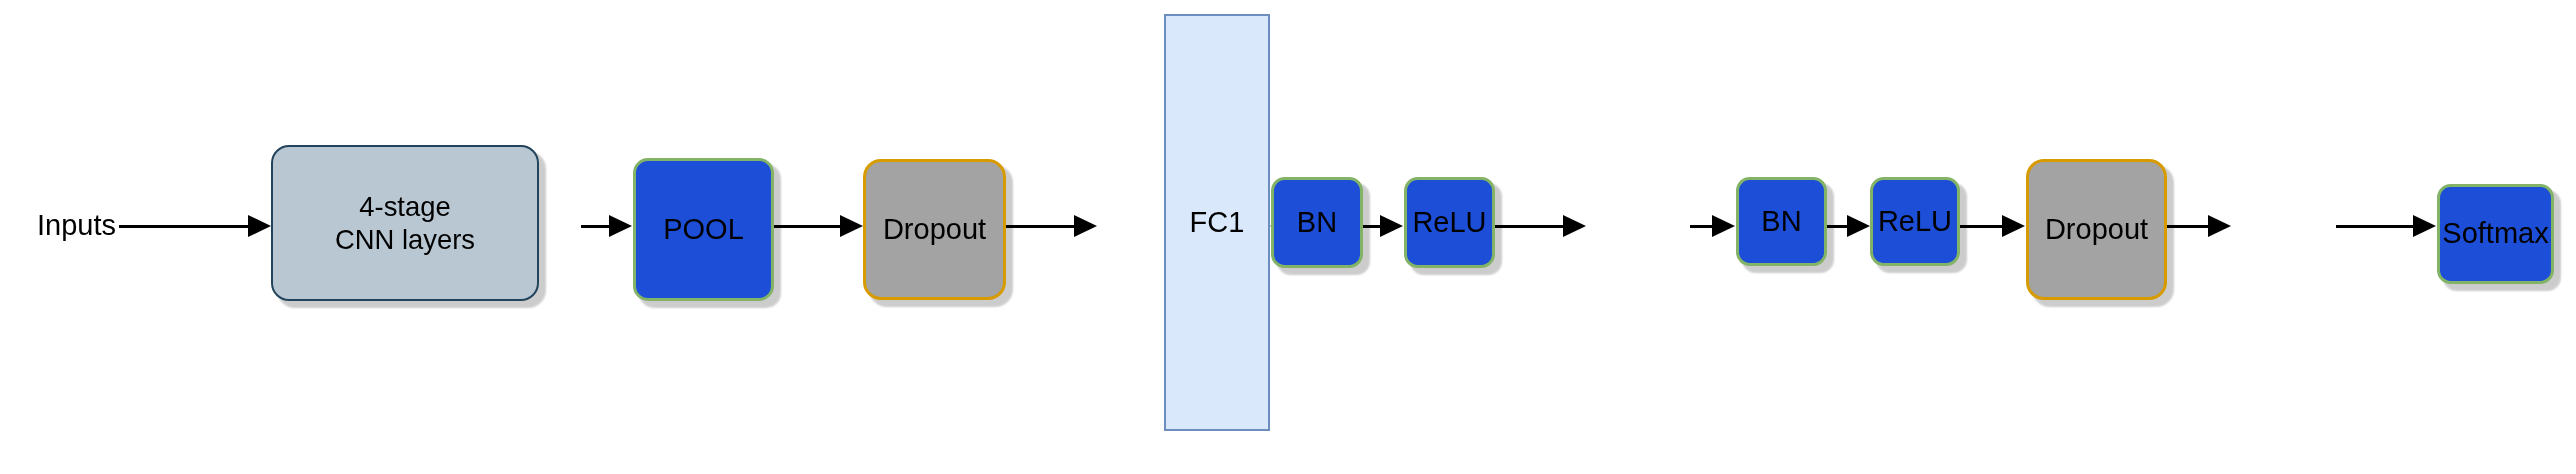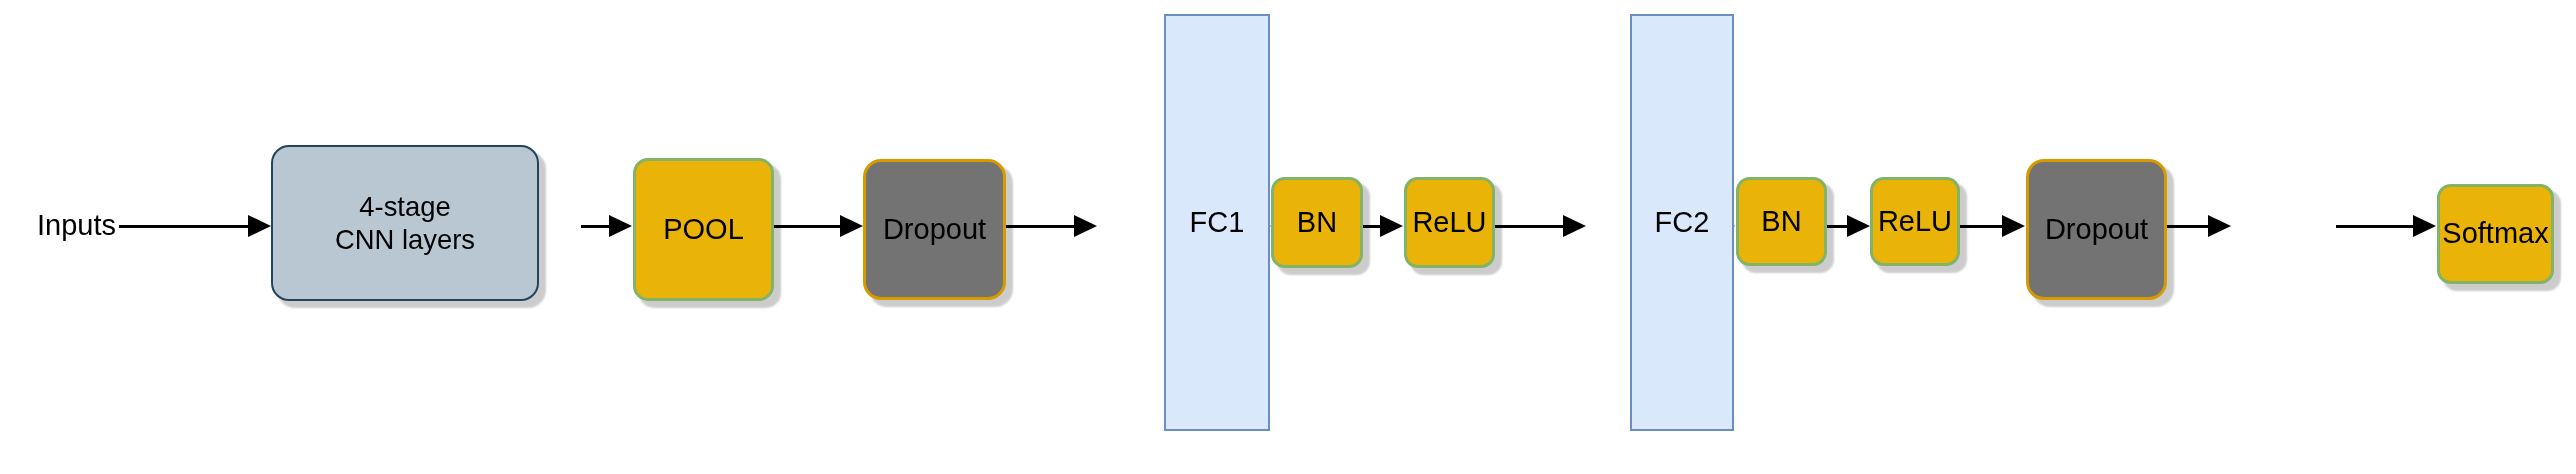--- a/index.html
+++ b/index.html
@@ -29,26 +29,26 @@
   }
   .shadowed {
     box-shadow: 6.2px 6.9px 2.1px rgba(0,0,0,0.20);
   }
   .slate {
     background: #b9c7d2;
     border: 2.7px solid #23445d;
     border-radius: 18px;
   }
   .green {
-    background: #eab308;
+    background: #1d4ed8;
     border: 3.4px solid #82b366;
     border-radius: 13.7px;
   }
   .orange {
-    background: #737373;
+    background: #a3a3a3;
     border: 3.4px solid #d79b00;
     border-radius: 18px;
   }
   .blue {
     background: #dae8fc;
     border: 2.7px solid #6c8ebf;
     border-radius: 0;
     margin-left: 44px;
   }
   .free-label {
@@ -149,23 +149,20 @@
   </div>
 
   <div class="node green shadowed" style="left:1271px; top:177px; width:92px; height:91px;">
     <span>BN</span>
   </div>
 
   <div class="node green shadowed" style="left:1404px; top:177px; width:91px; height:91px;">
     <span>ReLU</span>
   </div>
 
-  <div class="node blue" style="left:1586px; top:13.7px; width:104px; height:417px;">
-    <span>FC2</span>
-  </div>
 
   <div class="node green shadowed" style="left:1736px; top:177px; width:91px; height:89px;">
     <span>BN</span>
   </div>
 
   <div class="node green shadowed" style="left:1870px; top:177px; width:90px; height:89px;">
     <span>ReLU</span>
   </div>
 
   <div class="node orange shadowed" style="left:2026px; top:159px; width:141px; height:141px;">

